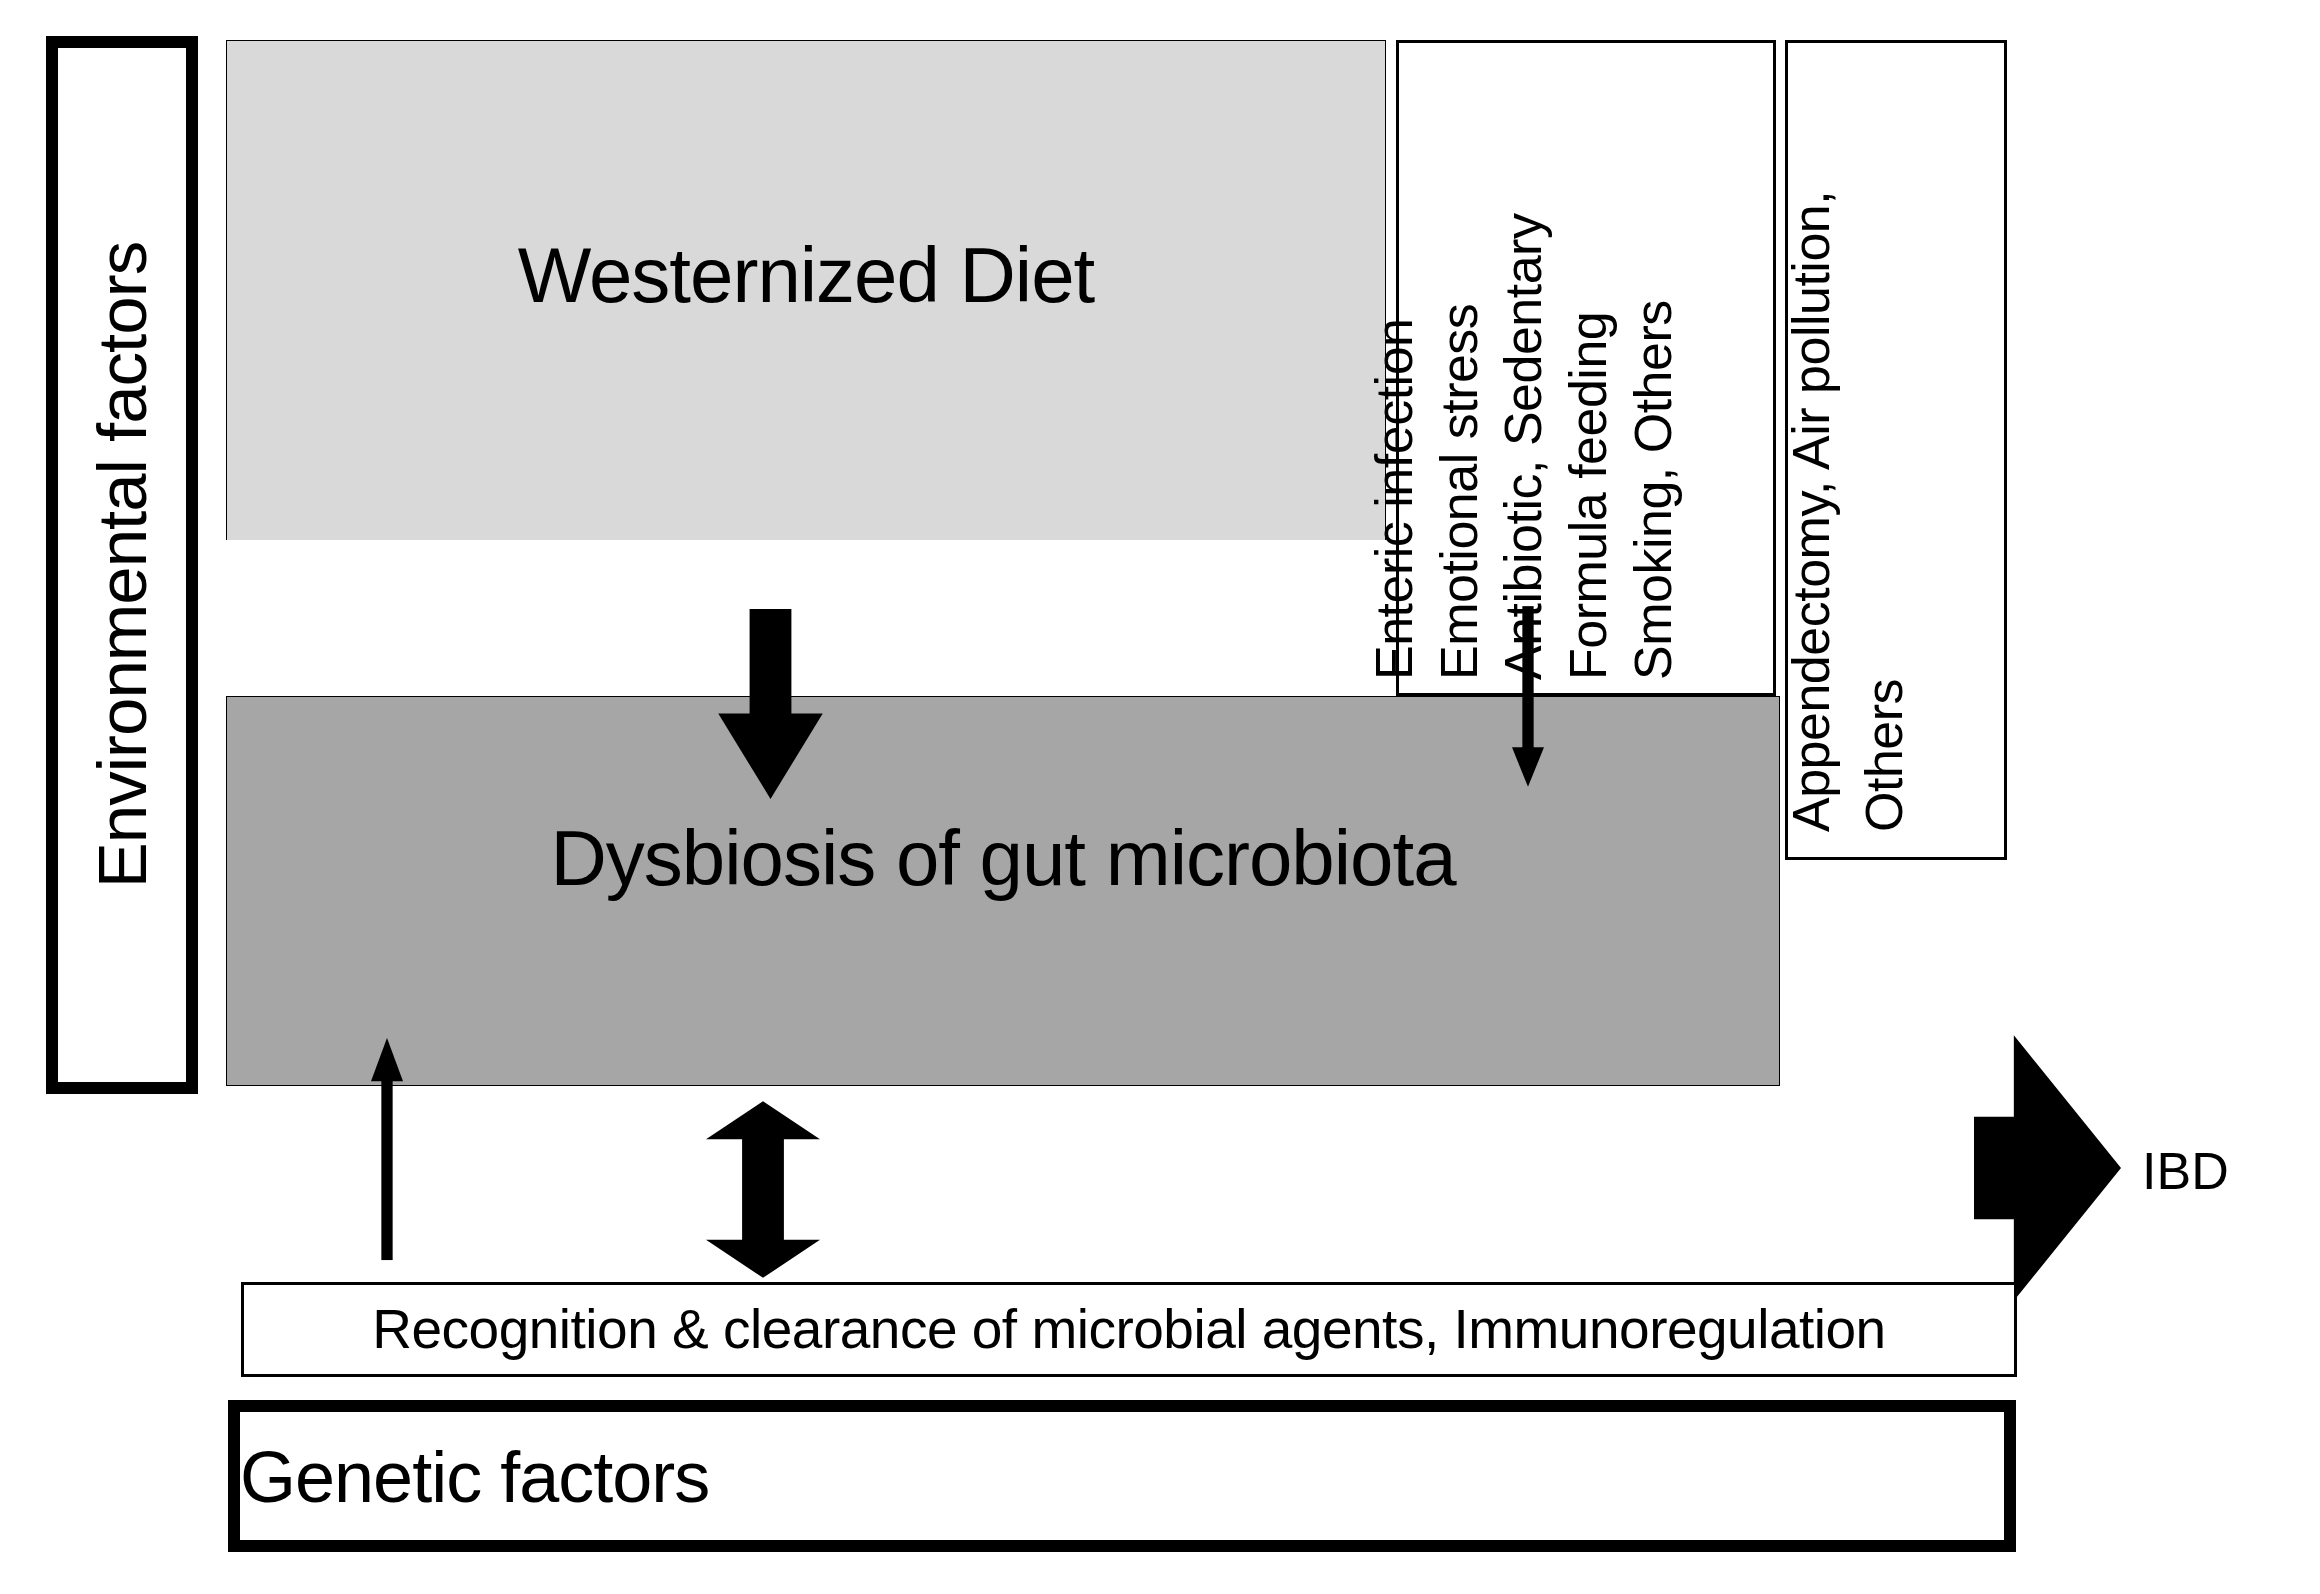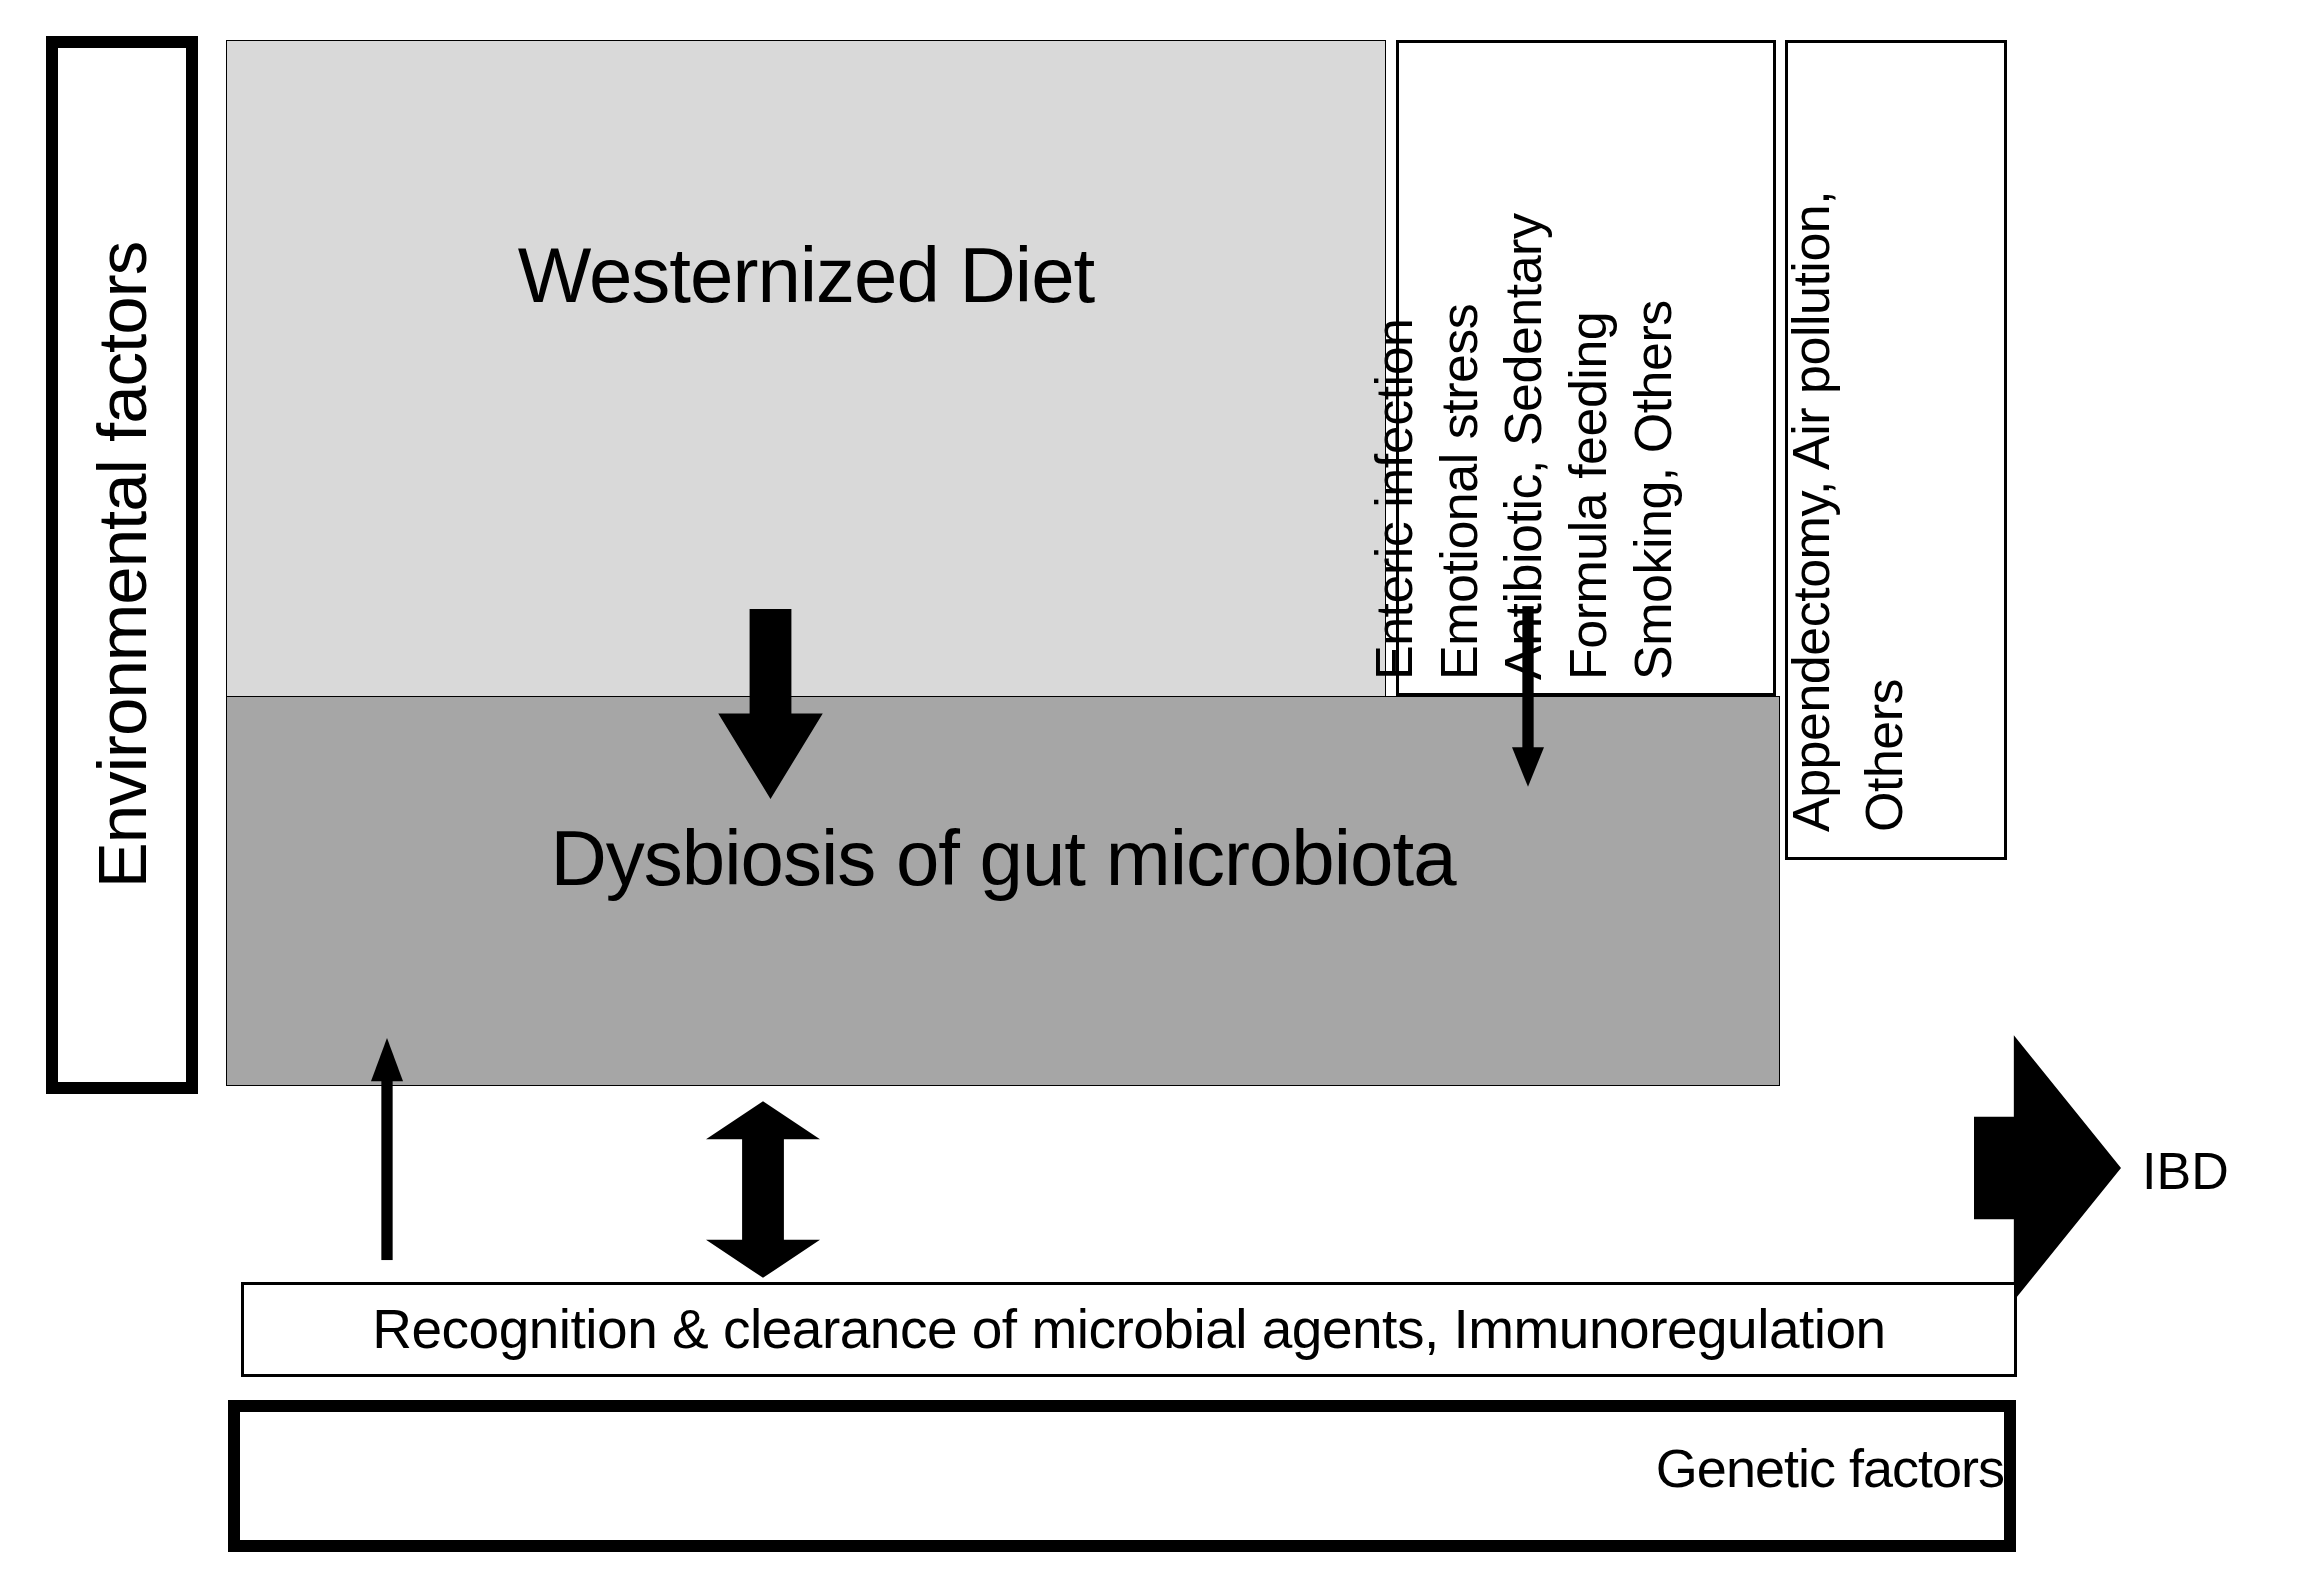--- a/index.html
+++ b/index.html
@@ -40,21 +40,21 @@
     color: #000000;
     letter-spacing: -1px;
   }
 
   
   #diet-box {
     position: absolute;
     left: 226px;
     top: 40px;
     width: 1160px;
-    height: 656px;
+    height: 500px;
     background: #d9d9d9;
     border: 1.9px solid #000000;
     border-bottom: none;
     box-sizing: border-box;
   }
   #diet-label {
     position: absolute;
     left: 0;
     right: 0;
     top: 195px;
@@ -240,22 +240,22 @@
     height: 152px;
     background: #ffffff;
     border: 12.4px solid #000000;
     box-sizing: border-box;
   }
   #genetic-label {
     position: absolute;
     left: 0;
     right: 0;
     top: 28.5px;
-    text-align: right;
-    font-size: 54px;
+    text-align: left;
+    font-size: 72px;
     line-height: 1;
     color: #000000;
     letter-spacing: -1px;
   }
 </style>
 </head>
 <body>
 
 <div id="canvas">
 

